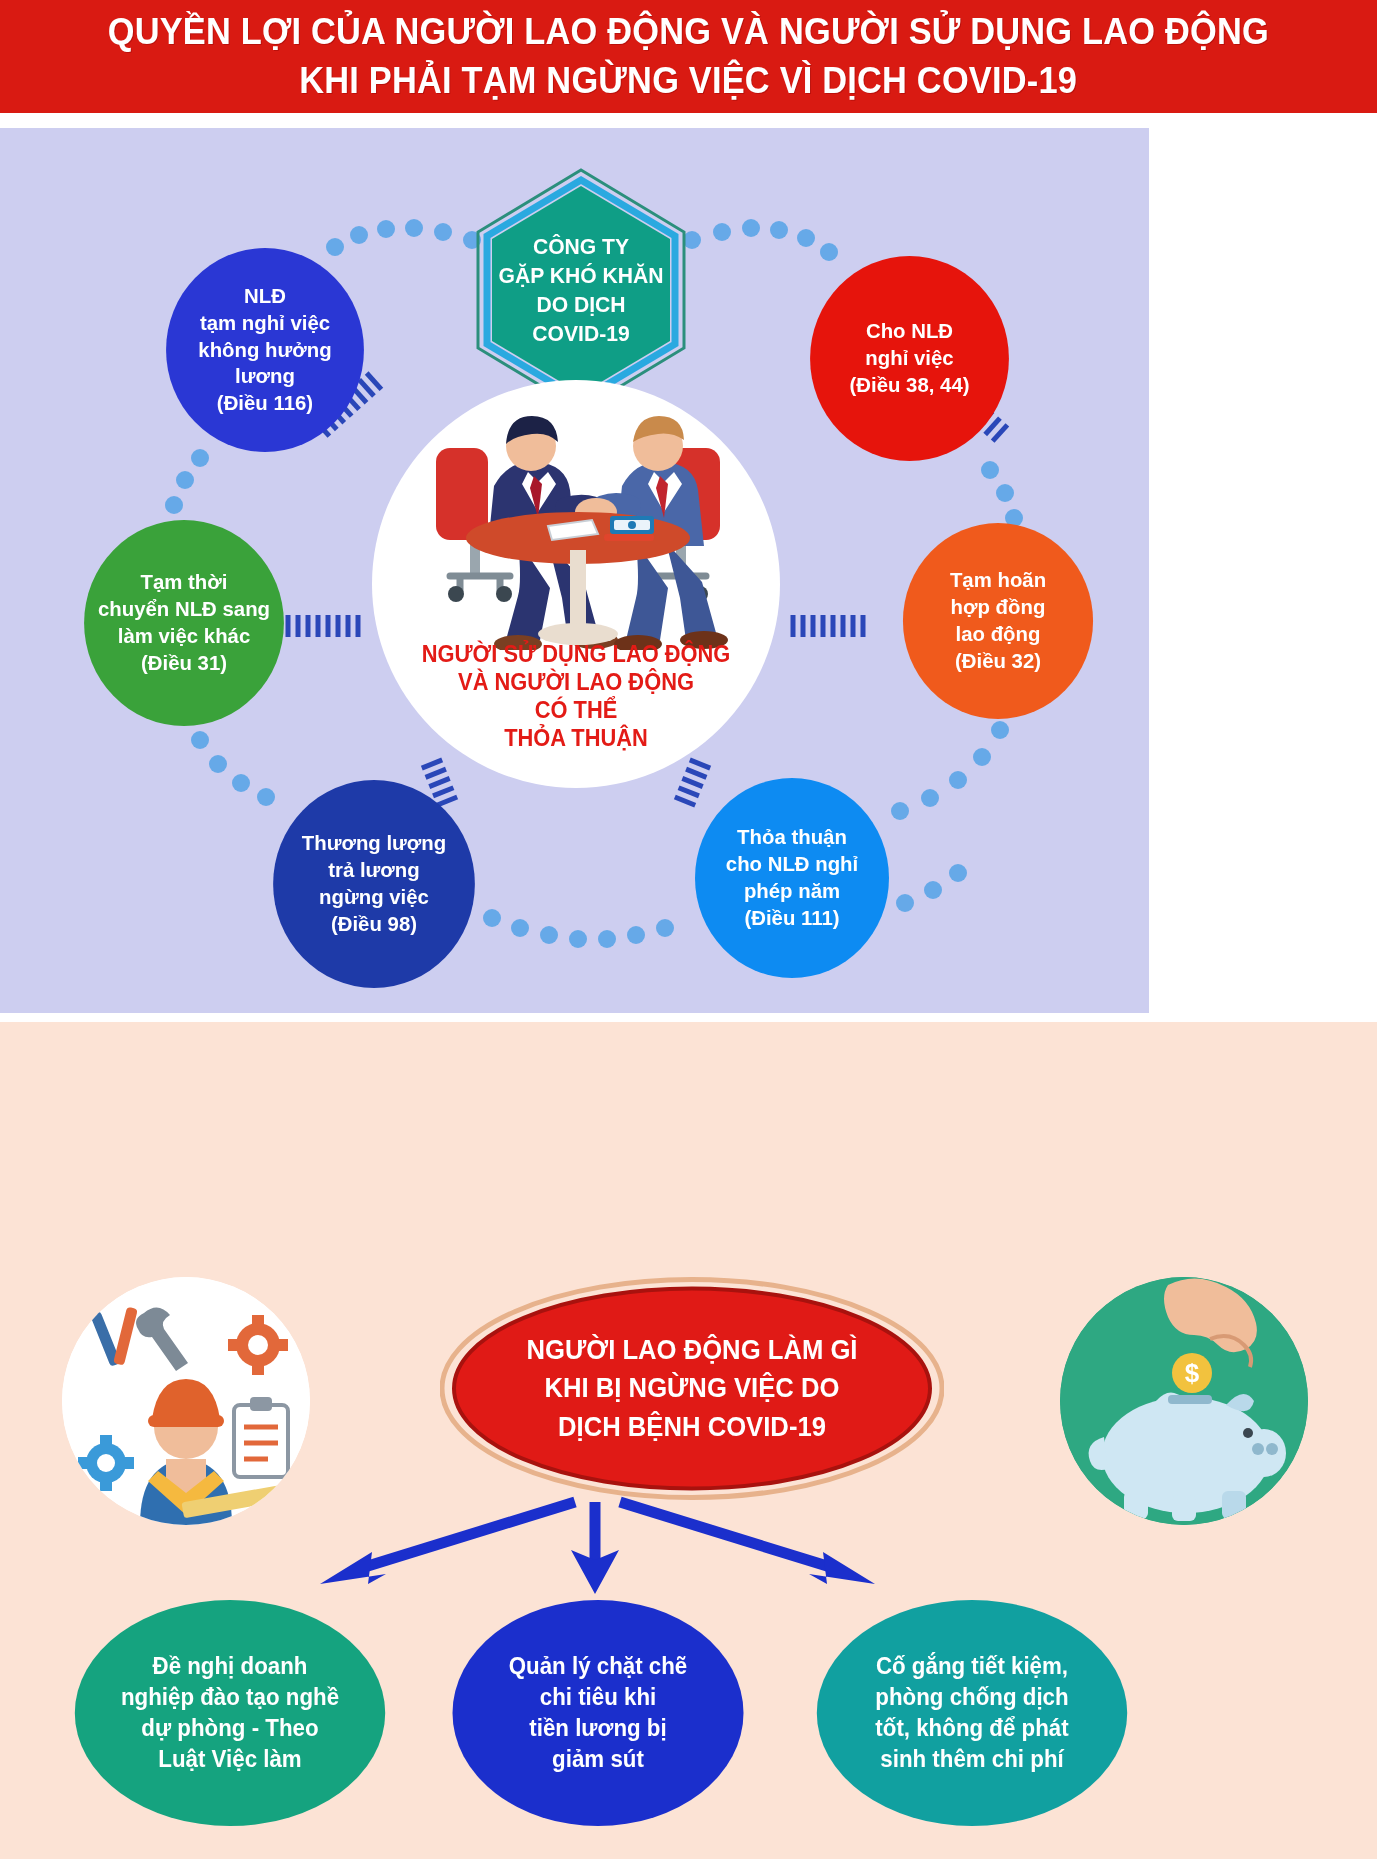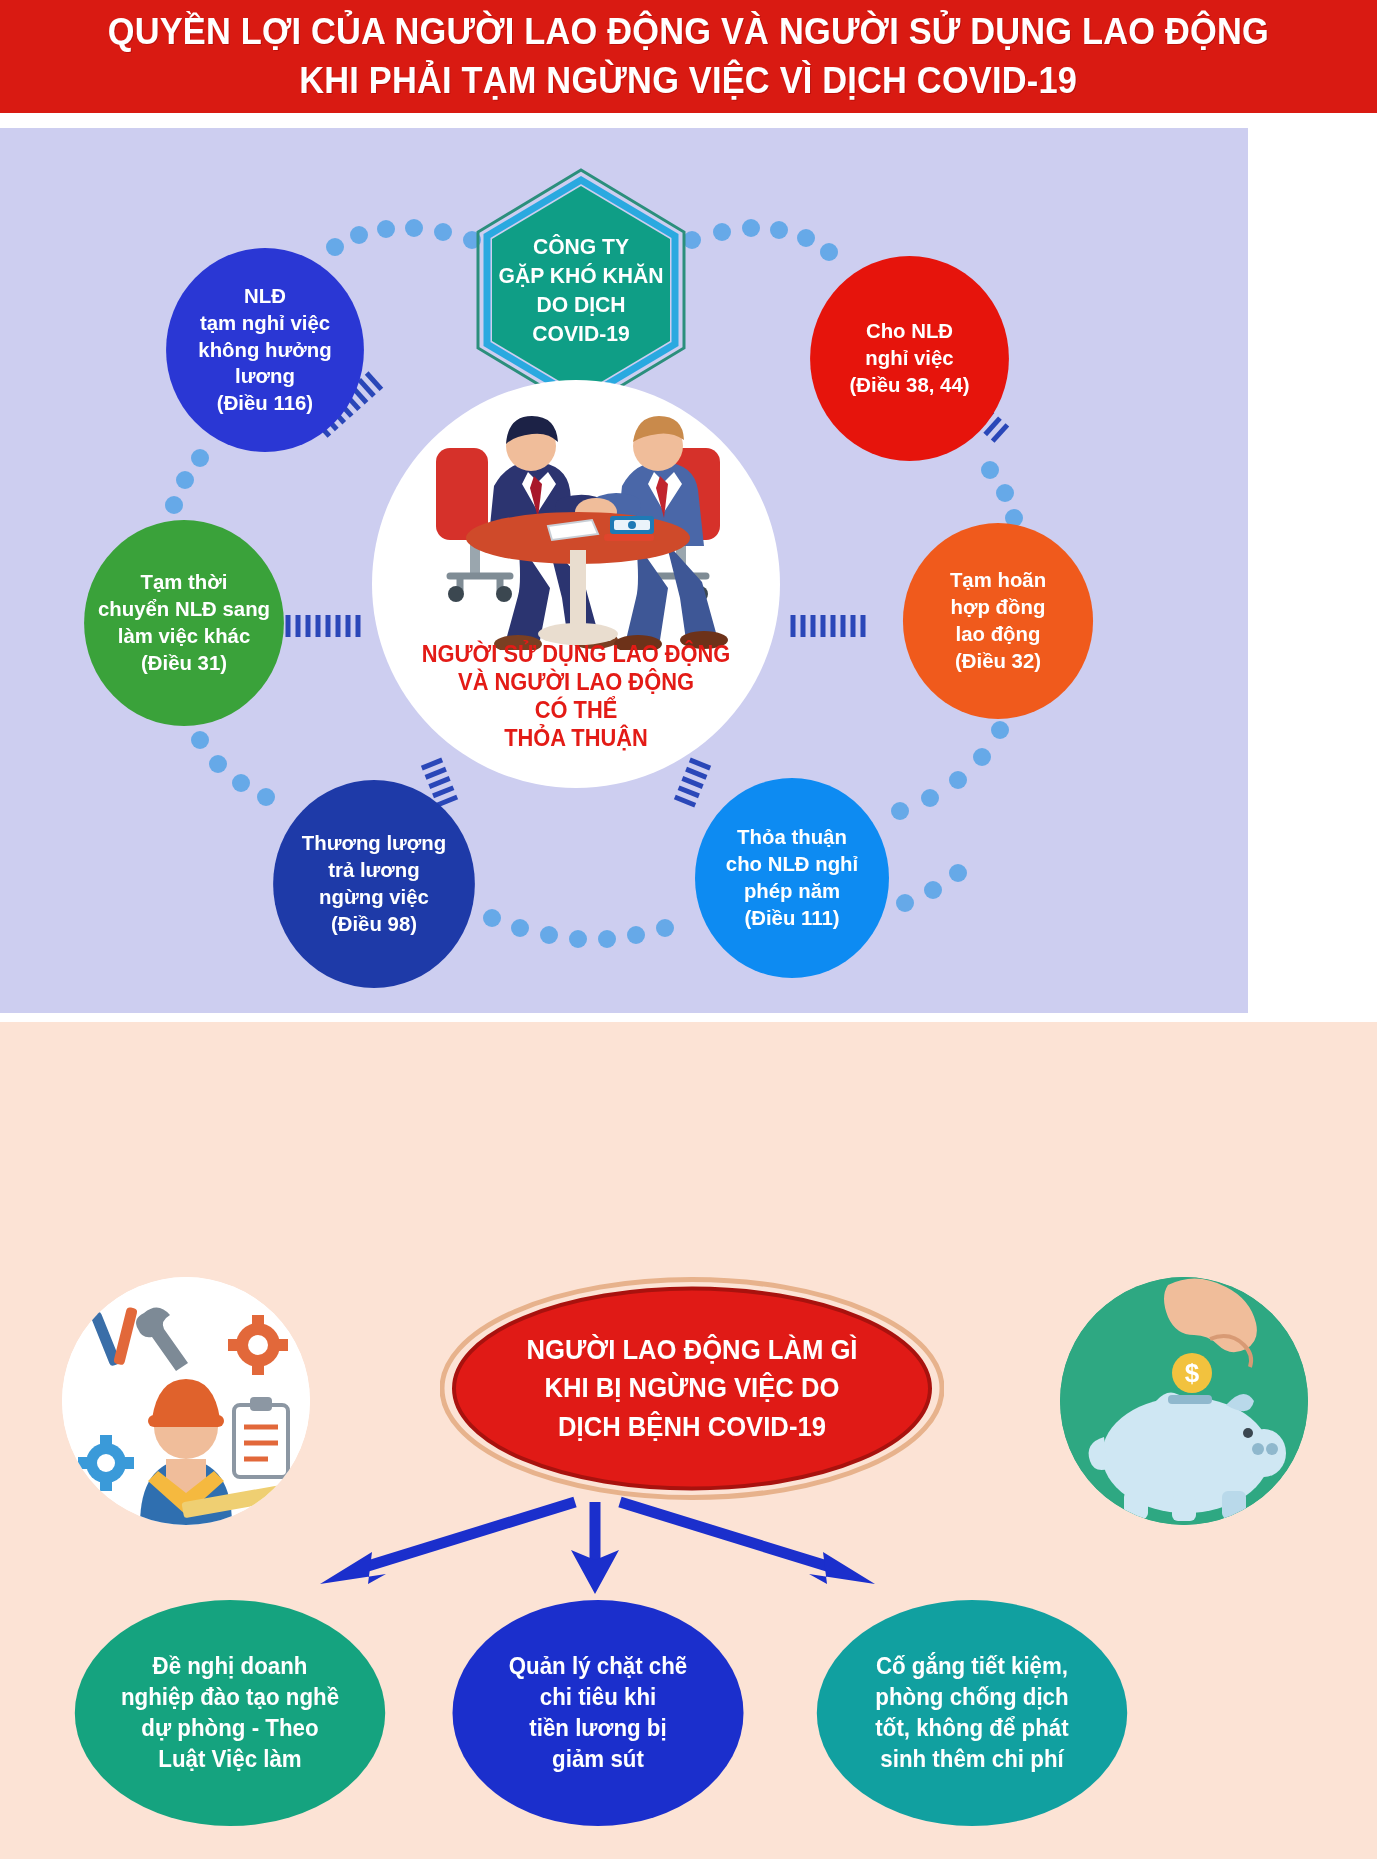--- a/index.html
+++ b/index.html
@@ -26,21 +26,21 @@
     letter-spacing: 0.2px;
     line-height: 1.32;
     text-align: center;
     transform: scaleX(0.93);
     text-shadow: 1px 1px 0 rgba(130,0,0,0.35);
     white-space: nowrap;
   }
 
   
   .panel-top {
-    position: absolute; left: 0; top: 128px; width: 1248px; height: 885px;
+    position: absolute; left: 0; top: 128px; width: 1149px; height: 885px;
     background: #cdcef0;
     overflow: hidden;
   }
 
   
   .center-circle {
     position: absolute; left: 372px; top: 252px;
     width: 408px; height: 408px;
     border-radius: 50%;
     background: #ffffff;

